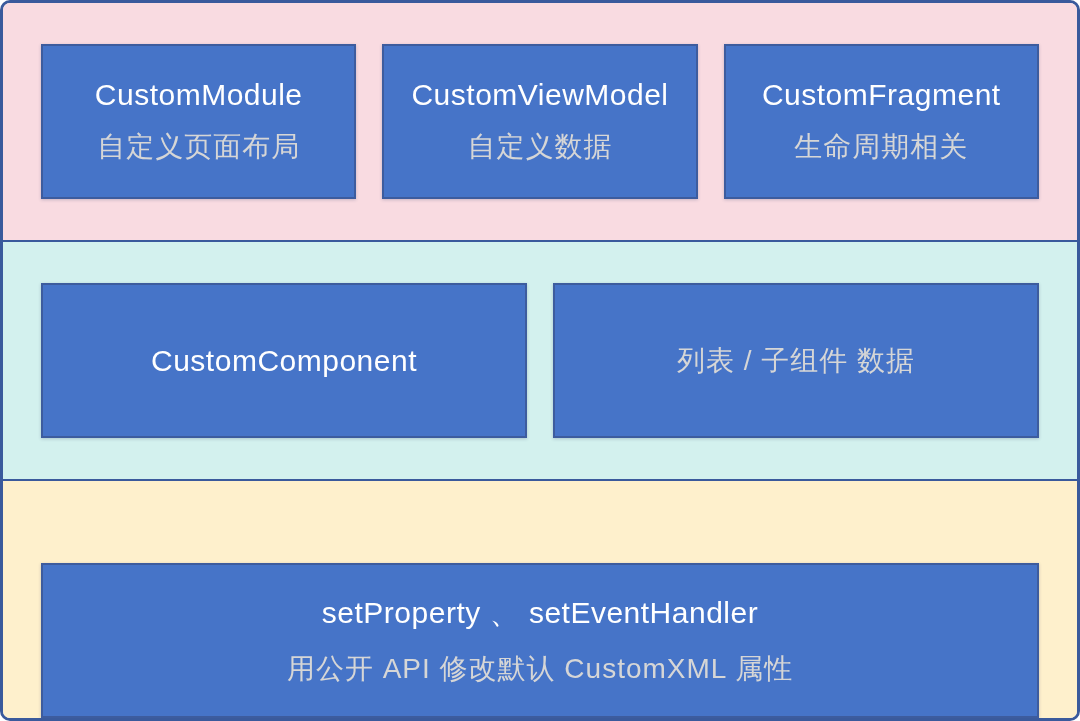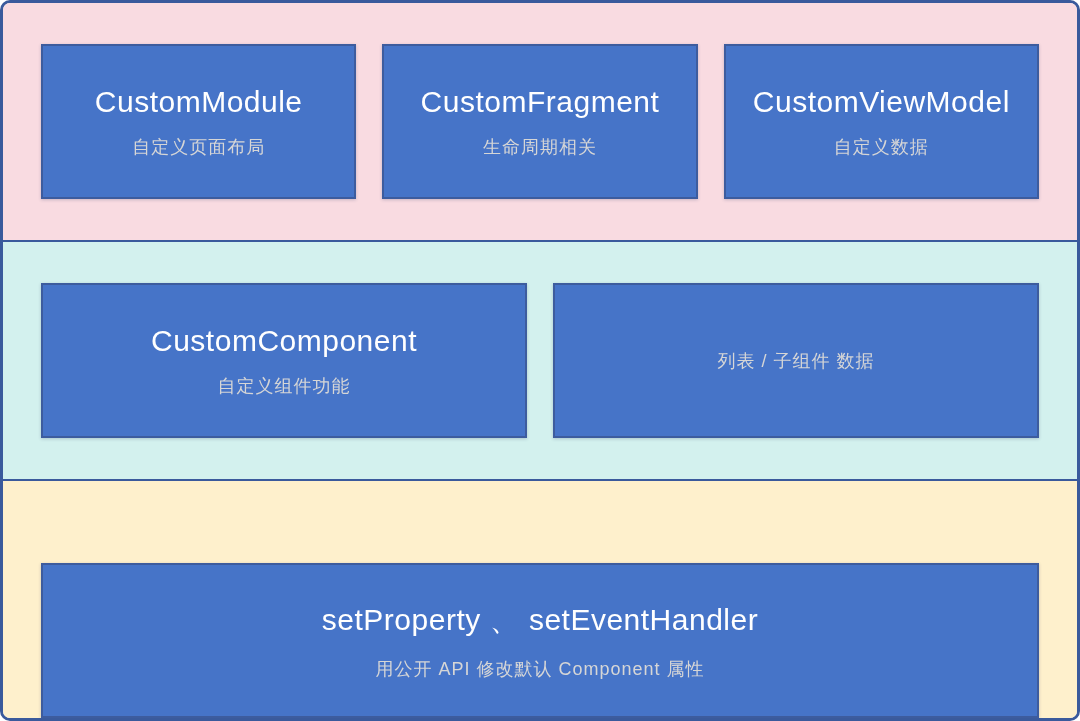--- a/index.html
+++ b/index.html
@@ -52,57 +52,56 @@
     box-shadow: 0 1px 3px rgba(50, 65, 110, 0.25);
   }
   .node-title {
     color: #ffffff;
     font-size: 30px;
     letter-spacing: 0.5px;
     white-space: nowrap;
   }
   .node-subtitle {
     color: #d6d6d6;
-    font-size: 18px;
+    font-size: 28px;
     letter-spacing: 1px;
     white-space: nowrap;
   }
 </style>
 </head>
 <body>
 
 <div class="canvas">
   <div class="frame">
 
     <div class="band band-pink">
       <div class="node">
         <div class="node-title">CustomModule</div>
         <div class="node-subtitle">自定义页面布局</div>
       </div>
       <div class="node">
+        <div class="node-title">CustomViewModel</div>
+        <div class="node-subtitle">自定义数据</div>
+      </div>
+      <div class="node">
         <div class="node-title">CustomFragment</div>
         <div class="node-subtitle">生命周期相关</div>
-      </div>
-      <div class="node">
-        <div class="node-title">CustomViewModel</div>
-        <div class="node-subtitle">自定义数据</div>
       </div>
     </div>
 
     <div class="band band-cyan">
       <div class="node">
         <div class="node-title">CustomComponent</div>
-        <div class="node-subtitle">自定义组件功能</div>
       </div>
       <div class="node">
         <div class="node-subtitle">列表 / 子组件 数据</div>
       </div>
     </div>
 
     <div class="band band-yellow">
       <div class="node">
         <div class="node-title">setProperty 、 setEventHandler</div>
-        <div class="node-subtitle">用公开 API 修改默认 Component 属性</div>
+        <div class="node-subtitle">用公开 API 修改默认 CustomXML 属性</div>
       </div>
     </div>
 
   </div>
 </div>
 
 </body></html>

